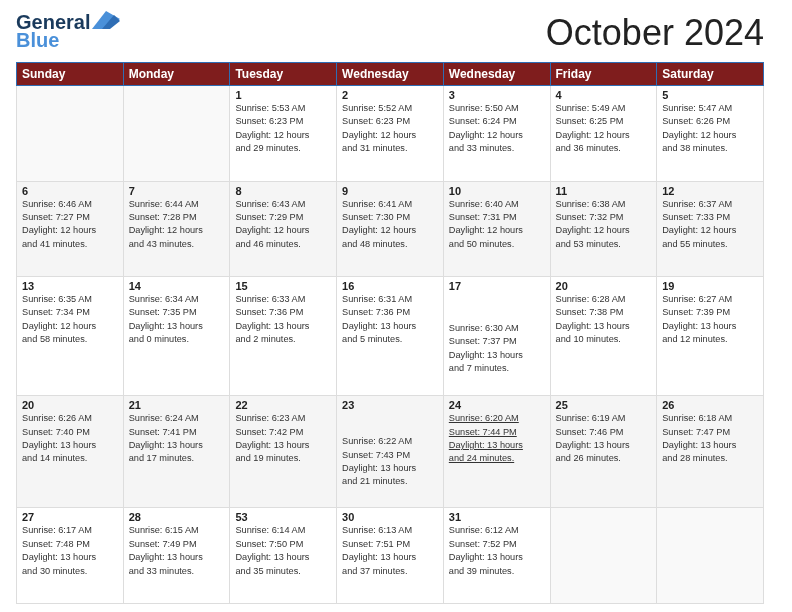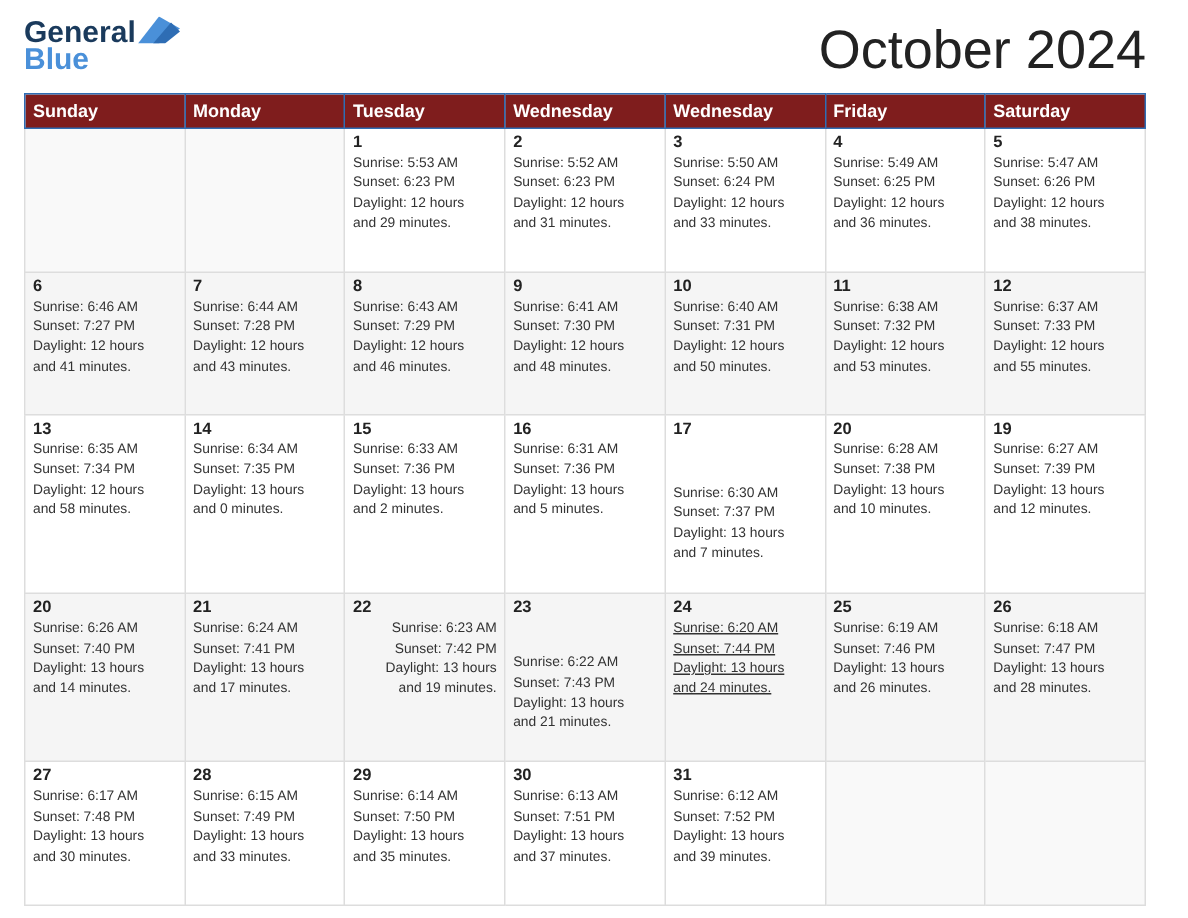--- a/index.html
+++ b/index.html
@@ -270,21 +270,21 @@
           </td>
           <td>
             <span class="day-num">21</span>
             <div class="day-info" style="white-space: pre-line;">Sunrise: 6:24 AM
 Sunset: 7:41 PM
 Daylight: 13 hours
 and 17 minutes.</div>
           </td>
           <td>
             <span class="day-num">22</span>
-            <div class="day-info" style="white-space: pre-line; text-align: right;">Sunrise: 6:23 AM
+            <div class="day-info" style="white-space: pre-line;">Sunrise: 6:23 AM
 Sunset: 7:42 PM
 Daylight: 13 hours
 and 19 minutes.</div>
           </td>
           <td>
             <span class="day-num">23</span>
             <div class="day-info" style="white-space: pre-line; margin-top: 24px;">Sunrise: 6:22 AM
 Sunset: 7:43 PM
 Daylight: 13 hours
 and 21 minutes.</div>
@@ -320,21 +320,21 @@
 and 30 minutes.</div>
           </td>
           <td>
             <span class="day-num">28</span>
             <div class="day-info" style="white-space: pre-line;">Sunrise: 6:15 AM
 Sunset: 7:49 PM
 Daylight: 13 hours
 and 33 minutes.</div>
           </td>
           <td>
-            <span class="day-num">29</span>
+            <span class="day-num">53</span>
             <div class="day-info" style="white-space: pre-line;">Sunrise: 6:14 AM
 Sunset: 7:50 PM
 Daylight: 13 hours
 and 35 minutes.</div>
           </td>
           <td>
             <span class="day-num">30</span>
             <div class="day-info" style="white-space: pre-line;">Sunrise: 6:13 AM
 Sunset: 7:51 PM
 Daylight: 13 hours

